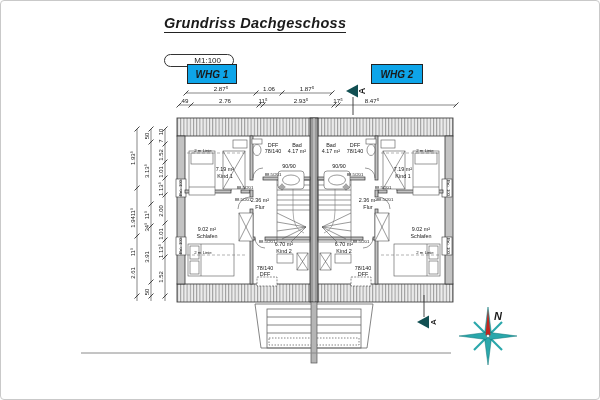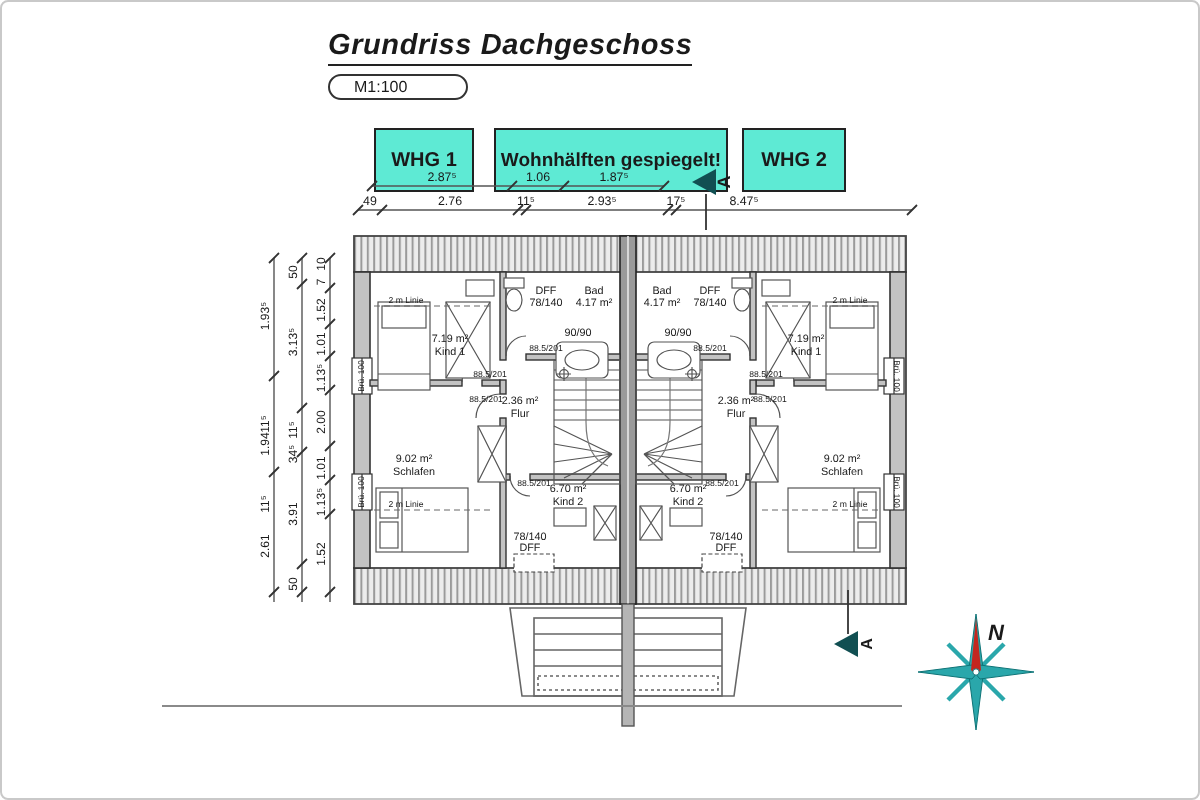--- a/index.html
+++ b/index.html
@@ -8,46 +8,45 @@
     background:#ffffff;border:1px solid #c9c9c9;border-radius:4px;
     box-sizing:border-box;
     font-family:"Liberation Sans", sans-serif;color:#1a1a1a;
   }
   .titleblock{position:absolute;left:163px;top:13px;}
   .titleblock .t{
     display:inline-block;font-style:italic;font-weight:600;font-size:14.5px;
     border-bottom:1.4px solid #222;padding-bottom:1px;letter-spacing:.3px;
   }
   .scalebadge{
-    display:block;margin-top:4px;width:44px;text-align:left;
+    display:block;margin-top:21px;width:44px;text-align:right;
     border:1px solid #333;border-radius:8px;font-size:8px;padding:0 12px;line-height:11px;
   }
   .hbox{
-    position:absolute;top:63px;height:32px;border:1.4px solid #222;background:#5eead4;
+    position:absolute;top:63px;height:20px;border:1.4px solid #222;background:#0ea5e9;
     display:flex;align-items:center;justify-content:center;
-    font-weight:bold;font-size:10px;box-sizing:border-box;white-space:nowrap;
+    font-weight:bold;font-size:10px;box-sizing:border-box;white-space:nowrap;font-style:italic;
   }
   #whg1{left:186px;width:50px;}
   #note{left:246px;width:117px;font-size:9.5px;}
   #whg2{left:370px;width:52px;}
   svg{position:absolute;left:0;top:0;}
   svg text{fill:#1a1a1a;}
 </style>
 </head>
 <body>
 
 <div class="canvas">
 
   <div class="titleblock">
     <span class="t">Grundriss Dachgeschoss</span>
     <span class="scalebadge">M1:100</span>
   </div>
 
   <div class="hbox" id="whg1">WHG 1</div>
-  <div class="hbox" id="note">Wohnhälften gespiegelt!</div>
   <div class="hbox" id="whg2">WHG 2</div>
 
   <svg width="600" height="400" viewBox="0 0 600 400">
     <defs>
       <pattern id="hatch" width="3.2" height="6" patternUnits="userSpaceOnUse">
         <rect width="3.2" height="6" fill="#ececec"></rect>
         <rect width="1" height="6" fill="#9a9a9a"></rect>
       </pattern>
     </defs>
 

